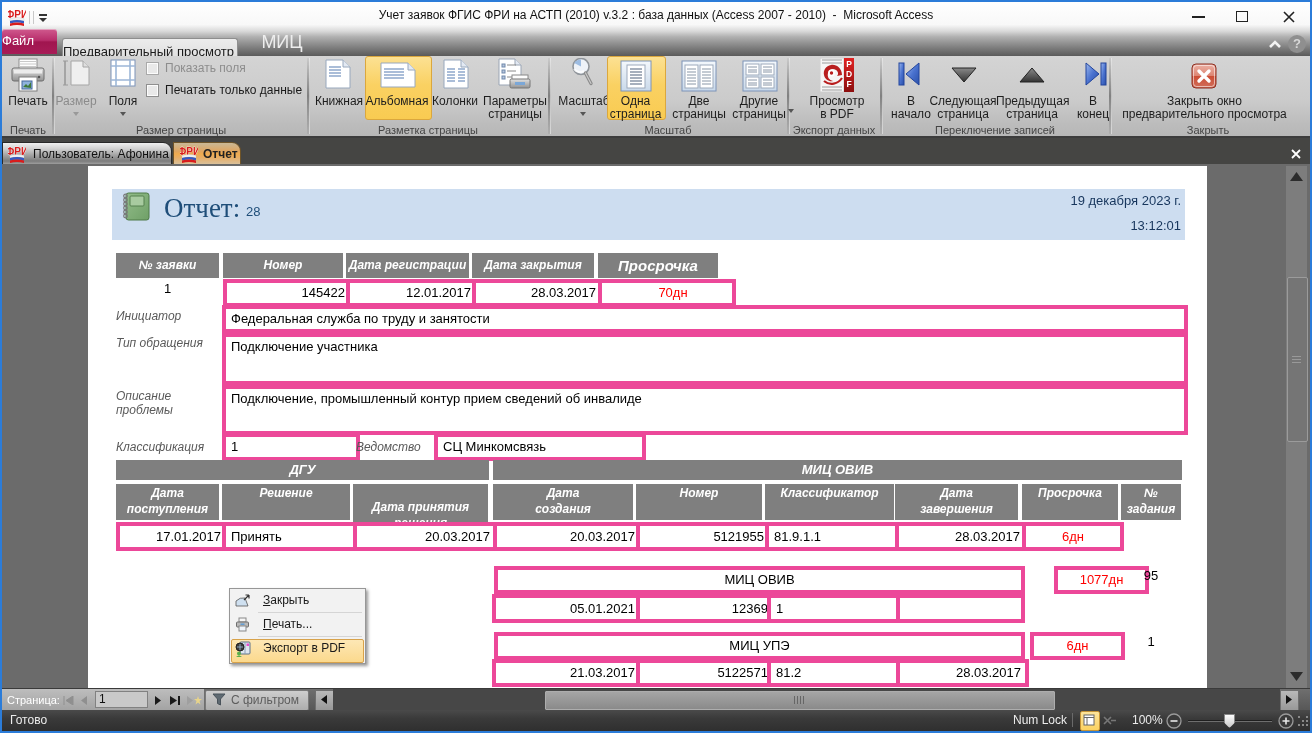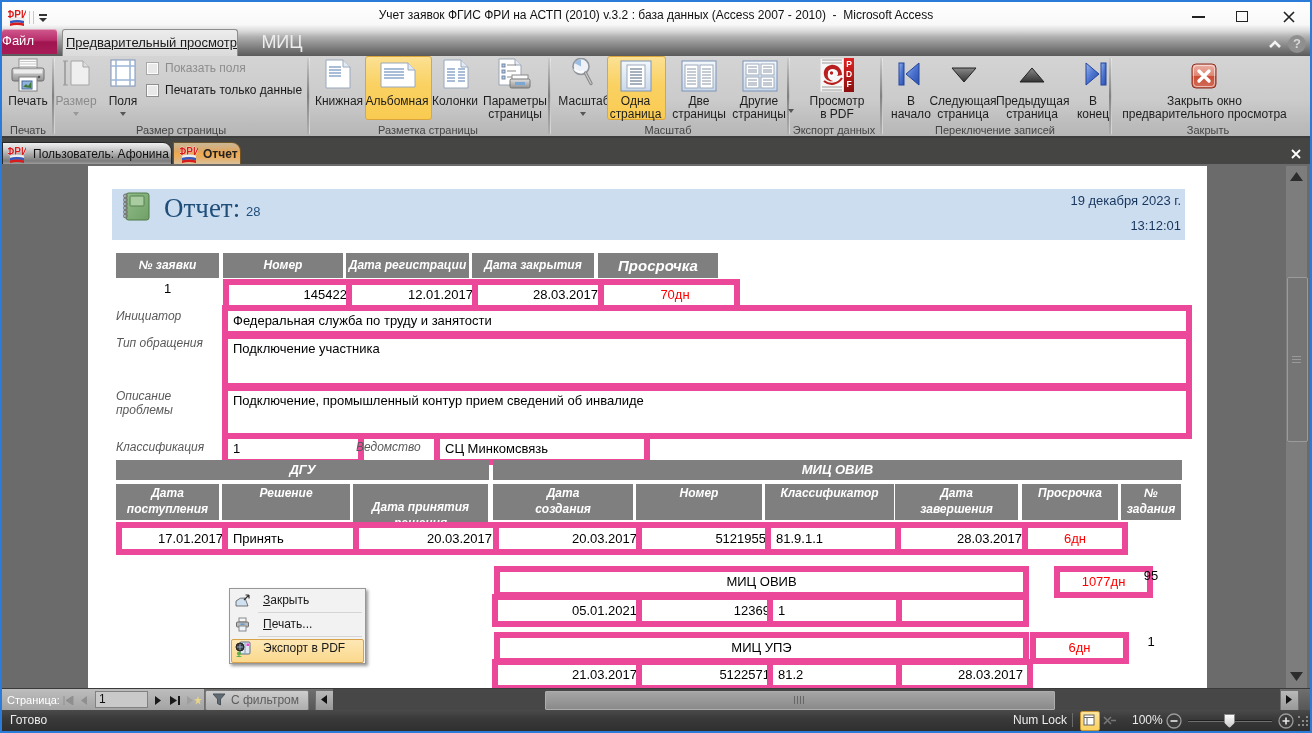--- a/index.html
+++ b/index.html
@@ -7,23 +7,23 @@
 .abs{position:absolute;}
 #win{position:absolute;left:2px;top:2px;width:1308px;height:729px;background:#6b6b6b;}
 
 #topchrome{position:absolute;left:0;top:0;width:1308px;height:54px;
  background:linear-gradient(#ffffff 0%,#f8f8f8 42%,#d9d9d9 54%,#b2b2b2 64%,#959595 75%,#787878 87%,#5a5a5a 100%);}
 #title{position:absolute;left:0;top:6px;width:1308px;text-align:center;font-size:12px;color:#111;}
 
 #filetab{position:absolute;left:0px;top:27px;width:55px;height:25px;border-radius:3px 3px 0 0;
  background:linear-gradient(#d05a8e 0%,#b82e6b 45%,#a0154f 52%,#a81b57 100%);
  color:#fff;font-size:13px;text-align:left;line-height:24px;box-shadow:inset 0 1px 0 rgba(255,255,255,.45);}
-#activetab{position:absolute;left:60px;top:27px;width:174px;height:27px;border-radius:3px 3px 0 0;
+#activetab{position:absolute;left:60px;top:36px;width:174px;height:27px;border-radius:3px 3px 0 0;
  background:linear-gradient(#ececec, #dadada);border:1px solid #8e8e8e;border-bottom:none;
- color:#1a1a1a;font-size:13px;text-align:right;line-height:25px;text-decoration:underline;}
+ color:#1a1a1a;font-size:13px;text-align:left;line-height:25px;}
 #mictab{position:absolute;left:240px;top:29px;width:80px;height:24px;color:#ededed;font-size:18px;text-align:center;line-height:23px;}
 
 #ribbon{position:absolute;left:0;top:54px;width:1308px;height:80px;
  background:linear-gradient(#d4d4d4 0%,#cbcbcb 55%,#bcbcbc 85%,#b7b7b7 100%);border-bottom:2px solid #3c3c3c;}
 .gsep{position:absolute;top:2px;height:76px;width:2px;
  background:linear-gradient(180deg,rgba(120,120,120,.1),rgba(110,110,110,.8) 50%,rgba(120,120,120,.15));
  border-right:1px solid rgba(255,255,255,.5);}
 .glabel{position:absolute;top:68px;font-size:11px;color:#444;text-align:center;}
 .btnlabel{position:absolute;font-size:12px;color:#1e1e1e;text-align:center;line-height:13px;}
 .amber{background:linear-gradient(#fce193 0%,#fad162 45%,#f9cb51 100%);border:1px solid #dba73d;border-radius:3px;}
@@ -37,21 +37,21 @@
  background:linear-gradient(#c9b896 0%,#e0a55f 40%,#f0ab4e 52%,#e7ae67 70%,#d9c09a 100%);
  border:1px solid #6f5428;border-bottom:none;font-size:12px;color:#222;font-weight:bold;}
 
 #docarea{position:absolute;left:0;top:162px;width:1308px;height:524px;background:#6b6b6b;}
 #page{position:absolute;left:86px;top:2px;width:1119px;height:522px;background:#fff;}
 
 #vsb{position:absolute;left:1284px;top:2px;width:21px;height:522px;background:#7d7d7d;}
 
 #navbar{position:absolute;left:0;top:686px;width:1308px;height:22px;background:linear-gradient(#6f6f6f,#565656);border-top:1px solid #3a3a3a;}
 #statusbar{position:absolute;left:0;top:708px;width:1308px;height:21px;background:linear-gradient(#4a4a4a 0%,#3a3a3a 40%,#2f2f2f 100%);color:#ececec;font-size:12px;}
-.box{position:absolute;border:6px solid #ec4899;background:#fff;font-size:13px;color:#000;}
+.box{position:absolute;border:4px solid #ec4899;background:#fff;font-size:13px;color:#000;}
 .ghead{position:absolute;background:#7f7f7f;color:#fff;font-style:italic;font-weight:bold;font-size:12px;text-align:center;}
 .glab{position:absolute;color:#595959;font-style:italic;font-size:12px;font-weight:normal;}
 .red{color:#f00;}
 </style>
 </head>
 <body>
 <div id="win">
   <div id="topchrome">
     <div id="title">Учет заявок ФГИС ФРИ на АСТП (2010) v.3.2 : база данных (Access 2007 - 2010)&nbsp; -&nbsp; Microsoft Access</div>
 

